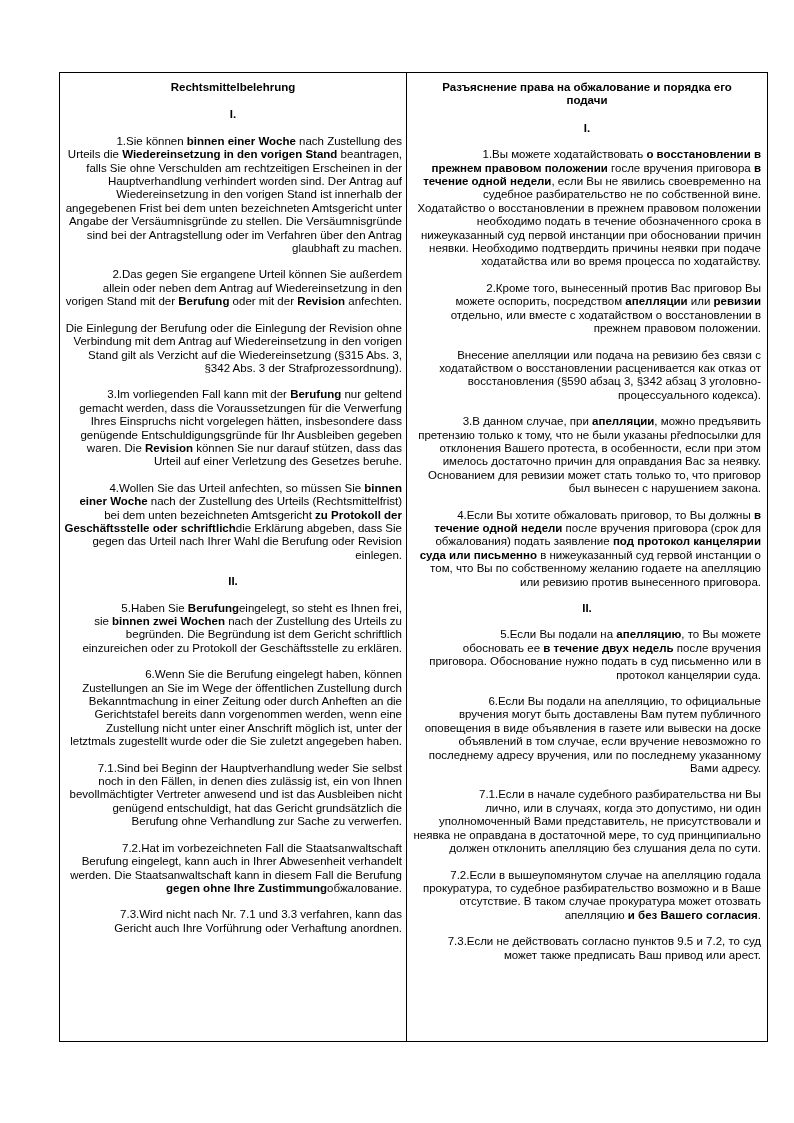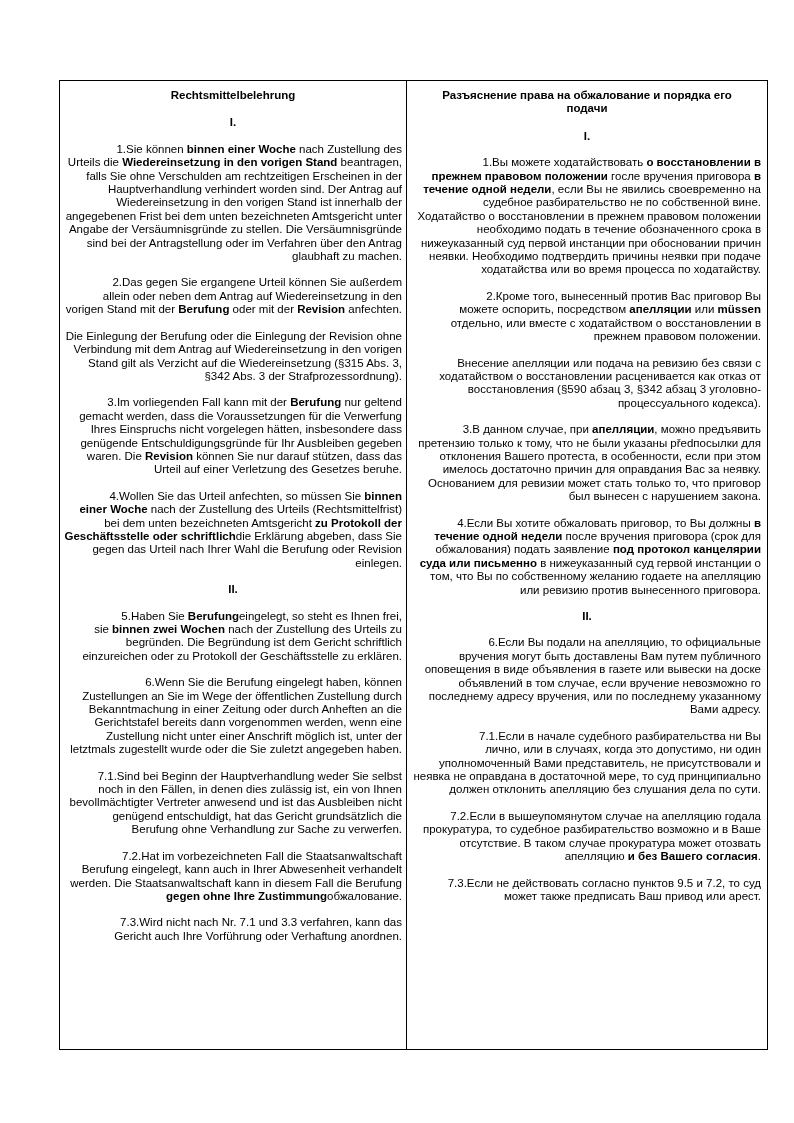--- a/index.html
+++ b/index.html
@@ -14,21 +14,20 @@
   }
   .doc-table {
     position: absolute;
     left: 59px;
     top: 72px;
     width: 709px;
     min-height: 970px;
     display: flex;
     border: 1.5px solid #000000;
     box-sizing: border-box;
-    margin-top: 8px;
   }
   .col {
     box-sizing: border-box;
     padding: 7px 4px 0 4px;
     font-size: 11.5px;
     line-height: 13.4px;
     text-align: left;
   }
   .col-de {
     width: 347px;
@@ -72,24 +71,25 @@
         <p class="para"><span class="num">5.</span><span>Haben Sie </span><b>Berufung</b><span>eingelegt, so steht es Ihnen frei, sie </span><b>binnen zwei Wochen</b><span> nach der Zustellung des Urteils zu begründen. Die Begründung ist dem Gericht schriftlich einzureichen oder zu Protokoll der Geschäftsstelle zu erklären.</span></p>
         <p class="para"><span class="num">6.</span><span>Wenn Sie die Berufung eingelegt haben, können Zustellungen an Sie im Wege der öffentlichen Zustellung durch Bekanntmachung in einer Zeitung oder durch Anheften an die Gerichtstafel bereits dann vorgenommen werden, wenn eine Zustellung nicht unter einer Anschrift möglich ist, unter der letztmals zugestellt wurde oder die Sie zuletzt angegeben haben.</span></p>
         <p class="para"><span class="num">7.1.</span><span>Sind bei Beginn der Hauptverhandlung weder Sie selbst noch in den Fällen, in denen dies zulässig ist, ein von Ihnen bevollmächtigter Vertreter anwesend und ist das Ausbleiben nicht genügend entschuldigt, hat das Gericht grundsätzlich die Berufung ohne Verhandlung zur Sache zu verwerfen.</span></p>
         <p class="para"><span class="num">7.2.</span><span>Hat im vorbezeichneten Fall die Staatsanwaltschaft Berufung eingelegt, kann auch in Ihrer Abwesenheit verhandelt werden. Die Staatsanwaltschaft kann in diesem Fall die Berufung </span><b>gegen ohne Ihre Zustimmung</b><span>обжалование.</span></p>
         <p class="para"><span class="num">7.3.</span><span>Wird nicht nach Nr. 7.1 und 3.3 verfahren, kann das Gericht auch Ihre Vorführung oder Verhaftung anordnen.</span></p>
       </section>
     <section class="col col-ru">
       <h3 class="col-title">Разъяснение права на обжалование и порядка его подачи</h3>
     <div class="roman">I.</div>
         <p class="para"><span class="num">1.</span><span>Вы можете ходатайствовать </span><b>о восстановлении в прежнем правовом положении</b><span> госле вручения приговора </span><b>в течение одной недели</b><span>, если Вы не явились своевременно на судебное разбирательство не по собственной вине. Ходатайство о восстановлении в прежнем правовом положении необходимо подать в течение обозначенного срока в нижеуказанный суд первой инстанции при обосновании причин неявки. Необходимо подтвердить причины неявки при подаче ходатайства или во время процесса по ходатайству.</span></p>
-        <p class="para"><span class="num">2.</span><span>Кроме того, вынесенный против Вас приговор Вы можете оспорить, посредством </span><b>апелляции</b><span> или </span><b>müssen</b><span> отдельно, или вместе с ходатайством о восстановлении в прежнем правовом положении.</span></p>
+        <p class="para"><span class="num">2.</span><span>Кроме того, вынесенный против Вас приговор Вы можете оспорить, посредством </span><b>апелляции</b><span> или </span><b>ревизии</b><span> отдельно, или вместе с ходатайством о восстановлении в прежнем правовом положении.</span></p>
         <p class="para"><span>Внесение апелляции или подача на ревизию без связи с ходатайством о восстановлении расценивается как отказ от восстановления (§590 абзац 3, §342 абзац 3 уголовно-процессуального кодекса).</span></p>
         <p class="para"><span class="num">3.</span><span>В данном случае, при </span><b>апелляции</b><span>, можно предъявить претензию только к тому, что не были указаны předпосылки для отклонения Вашего протеста, в особенности, если при этом имелось достаточно причин для оправдания Вас за неявку. Основанием для ревизии может стать только то, что приговор был вынесен с нарушением закона.</span></p>
         <p class="para"><span class="num">4.</span><span>Если Вы хотите обжаловать приговор, то Вы должны </span><b>в течение одной недели</b><span> после вручения приговора (срок для обжалования) подать заявление </span><b>под протокол канцелярии суда или письменно</b><span> в нижеуказанный суд гервой инстанции о том, что Вы по собственному желанию годаете на апелляцию или ревизию против вынесенного приговора.</span></p>
         <div class="roman">II.</div>
+        <p class="para"><span class="num">5.</span><span>Если Вы подали на </span><b>апелляцию</b><span>, то Вы можете обосновать ее </span><b>в течение двух недель</b><span> после вручения приговора. Обоснование нужно подать в суд письменно или в протокол канцелярии суда.</span></p>
         <p class="para"><span class="num">6.</span><span>Если Вы подали на апелляцию, то официальные вручения могут быть доставлены Вам путем публичного оповещения в виде объявления в газете или вывески на доске объявлений в том случае, если вручение невозможно го последнему адресу вручения, или по последнему указанному Вами адресу.</span></p>
         <p class="para"><span class="num">7.1.</span><span>Если в начале судебного разбирательства ни Вы лично, или в случаях, когда это допустимо, ни один уполномоченный Вами представитель, не присутствовали и неявка не оправдана в достаточной мере, то суд принципиально должен отклонить апелляцию без слушания дела по сути.</span></p>
         <p class="para"><span class="num">7.2.</span><span>Если в вышеупомянутом случае на апелляцию годала прокуратура, то судебное разбирательство возможно и в Ваше отсутствие. В таком случае прокуратура может отозвать апелляцию </span><b>и без Вашего согласия</b><span>.</span></p>
         <p class="para"><span class="num">7.3.</span><span>Если не действовать согласно пунктов 9.5 и 7.2, то суд может также предписать Ваш привод или арест.</span></p>
       </section>
   </div>
 </div>
 
 </body></html>

